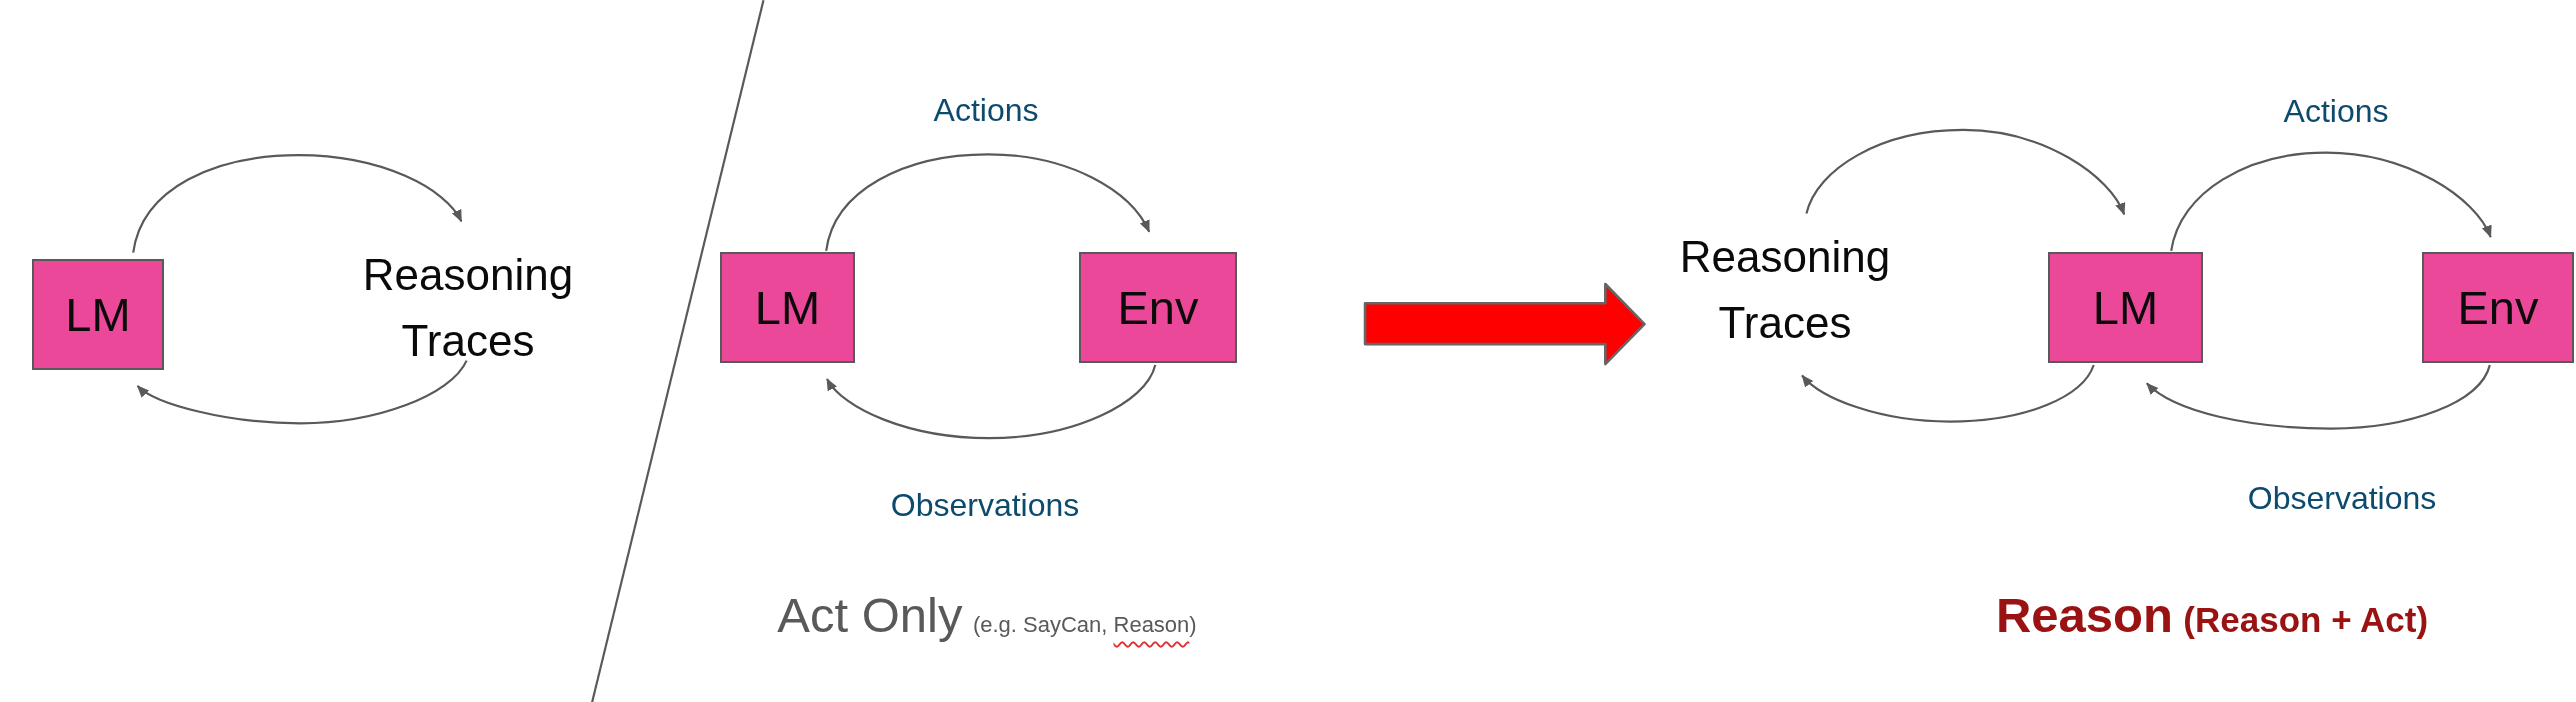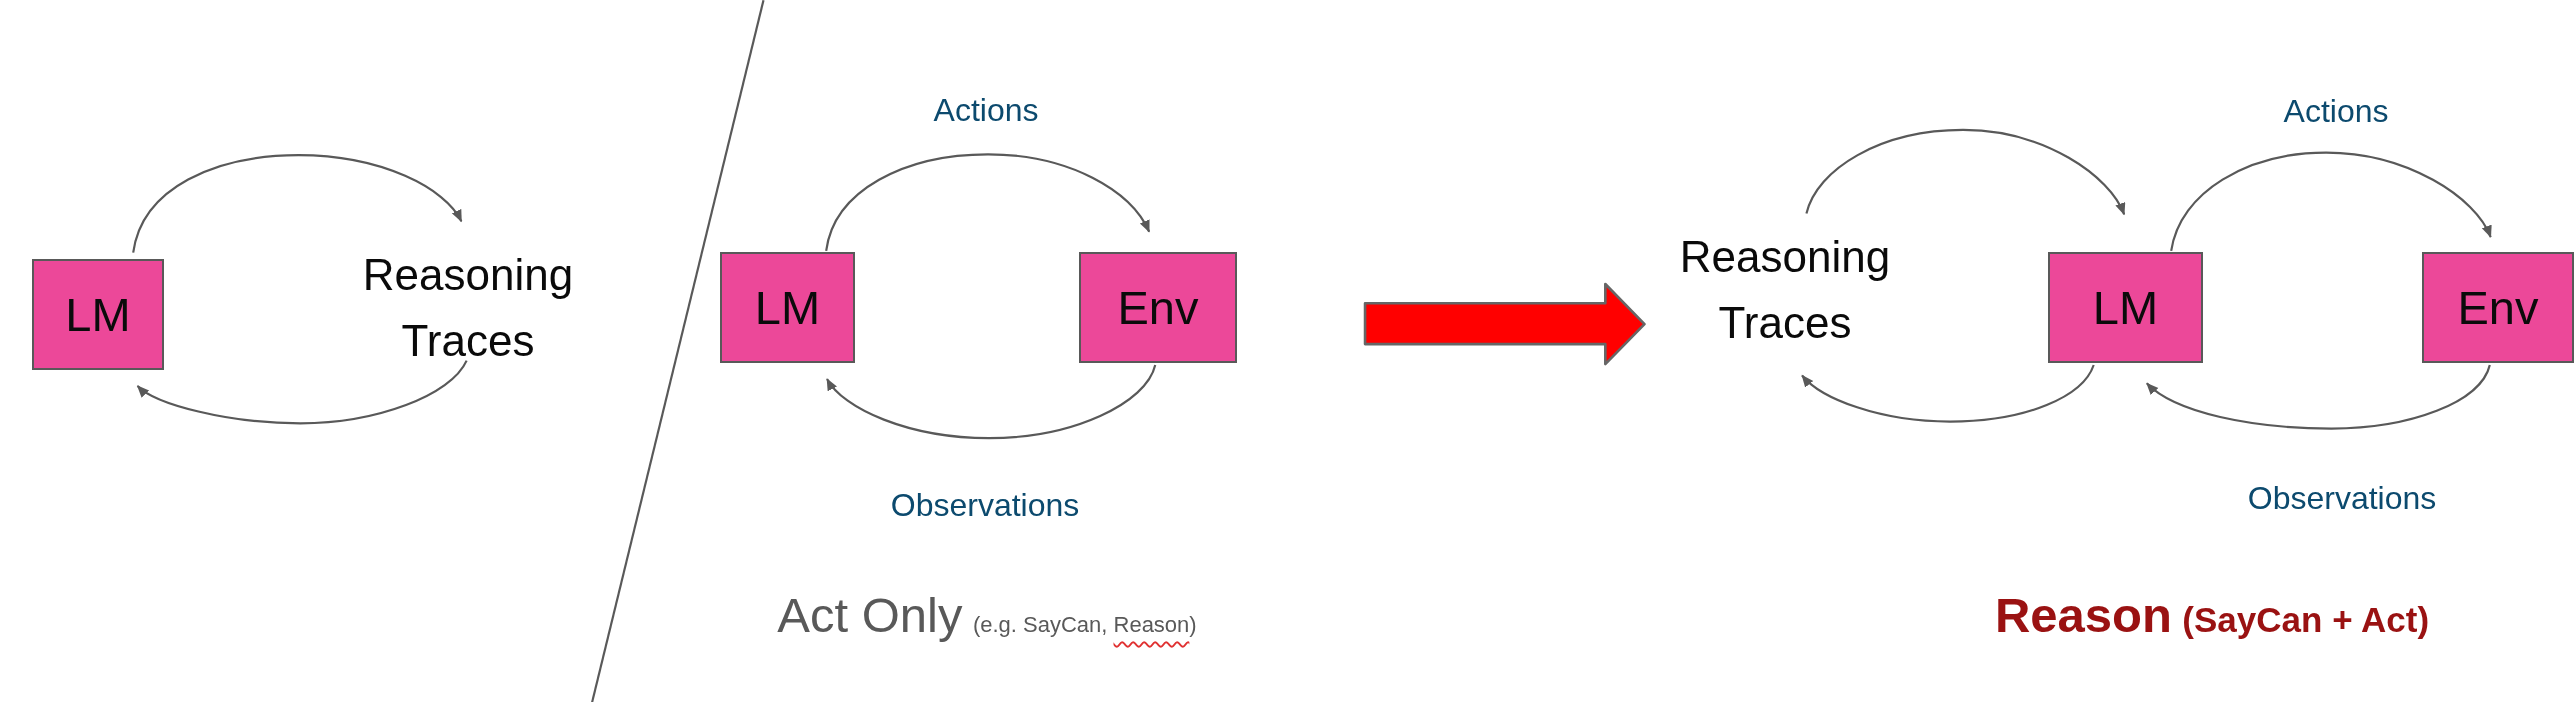--- a/index.html
+++ b/index.html
@@ -148,17 +148,17 @@
     <span>LM</span>
   </div>
 
   <div class="node-box" style="left:2422px; top:252px; width:152px; height:111px;">
     <span>Env</span>
   </div>
 
   <div class="flow-label" style="left:2342px; top:498px;">Observations</div>
 
   <div class="caption centered react-caption" style="left:2212px; top:615px;">
-    <span class="cap-title">Reason</span><span class="cap-sub">(SayCan + Act)</span>
+    <span class="cap-title">Reason</span><span class="cap-sub">(Reason + Act)</span>
   </div>
 
 </div>
 
 
 </body></html>

